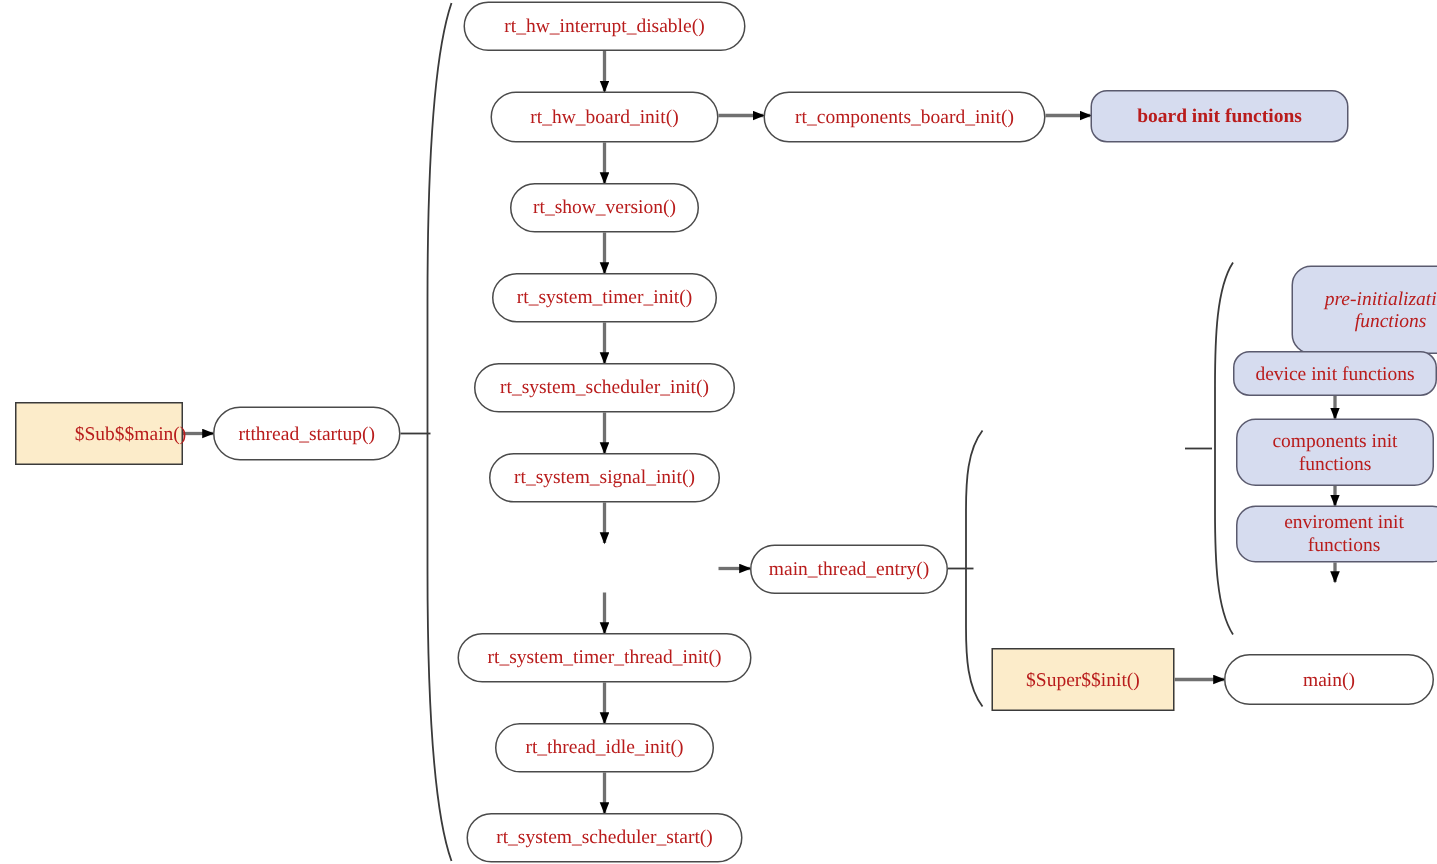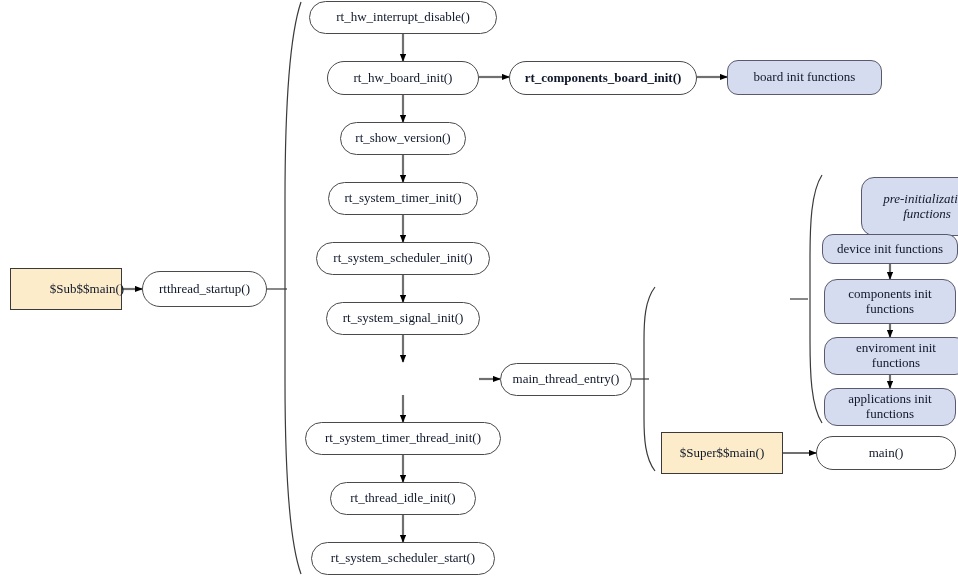--- a/index.html
+++ b/index.html
@@ -16,21 +16,21 @@
     overflow: hidden;
   }
   .node {
     position: absolute;
     box-sizing: border-box;
     display: flex;
     align-items: center;
     justify-content: center;
     text-align: center;
     line-height: 1.15;
-    color: #0f172a;
+    color: #b91c1c;
     background: #ffffff;
     border: 1.3px solid #4a4a4a;
     border-radius: 18px;
     font-size: 13px;
     padding: 2px 6px;
   }
   .node.blue {
     background: #d6dcef;
     border-color: #5a5a6e;
     border-radius: 11px;
@@ -126,25 +126,25 @@
   </div>
 
   <div class="node" style="left:309px; top:1px; width:188px; height:33px;">
     <span>rt_hw_interrupt_disable()</span>
   </div>
 
   <div class="node" style="left:327px; top:61px; width:152px; height:34px;">
     <span>rt_hw_board_init()</span>
   </div>
 
-  <div class="node" style="left:509px; top:61px; width:188px; height:34px;font-weight:bold;">
+  <div class="node" style="left:509px; top:61px; width:188px; height:34px;">
     <span>rt_components_board_init()</span>
   </div>
 
-  <div class="node blue" style="left:727px; top:60px; width:155px; height:35px;">
+  <div class="node blue" style="left:727px; top:60px; width:172px; height:35px;font-weight:bold;">
     <span>board init functions</span>
   </div>
 
   <div class="node" style="left:340px; top:122px; width:126px; height:33px;">
     <span>rt_show_version()</span>
   </div>
 
   <div class="node" style="left:316px; top:242px; width:174px; height:33px;">
     <span>rt_system_scheduler_init()</span>
   </div>
@@ -184,25 +184,22 @@
   </div>
 
   <div class="node blue two-line" style="left:824px; top:279px; width:132px; height:45px;">
     <span>components init functions</span>
   </div>
 
   <div class="node blue two-line" style="left:824px; top:337px; width:144px; height:38px;">
     <span>enviroment init functions</span>
   </div>
 
-  <div class="node blue two-line" style="left:824px; top:388px; width:132px; height:38px;">
-    <span>applications init functions</span>
-  </div>
 
   <div class="node yellow" style="left:661px; top:432px; width:122px; height:42px;">
-    <span>$Super$$main()</span>
+    <span>$Super$$init()</span>
   </div>
 
   <div class="node" style="left:816px; top:436px; width:140px; height:34px;">
     <span>main()</span>
   </div>
 
 </div>
 
 </body></html>

